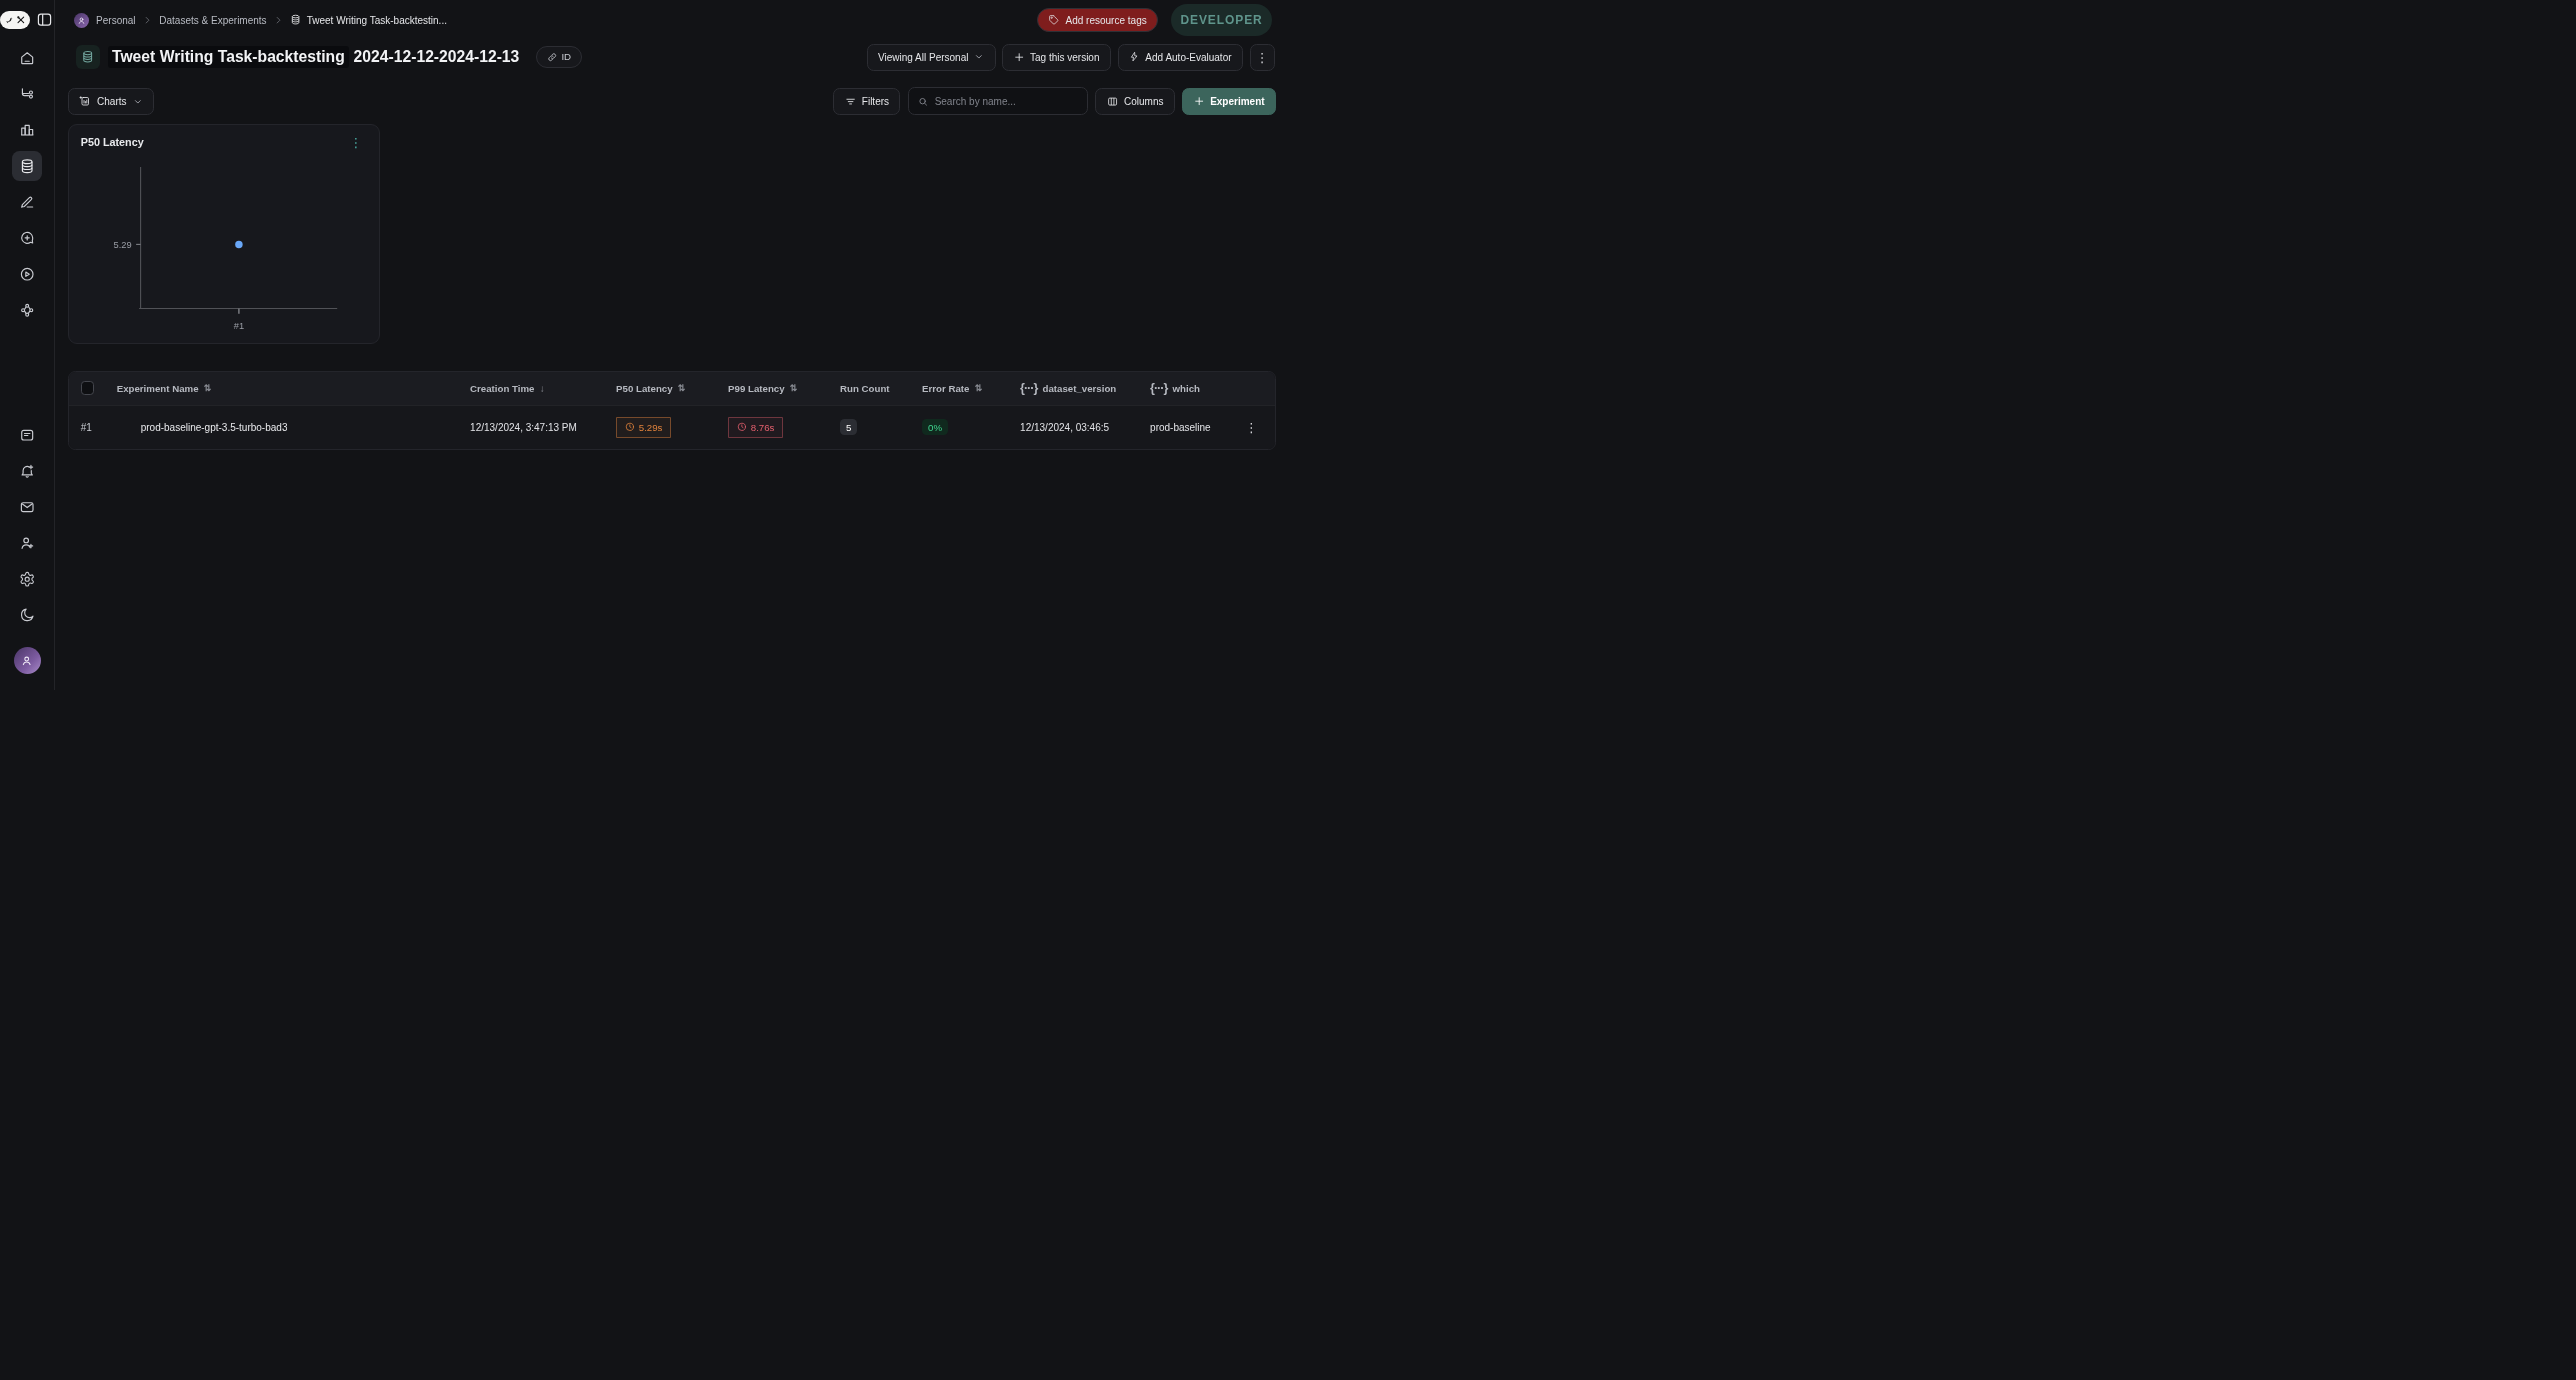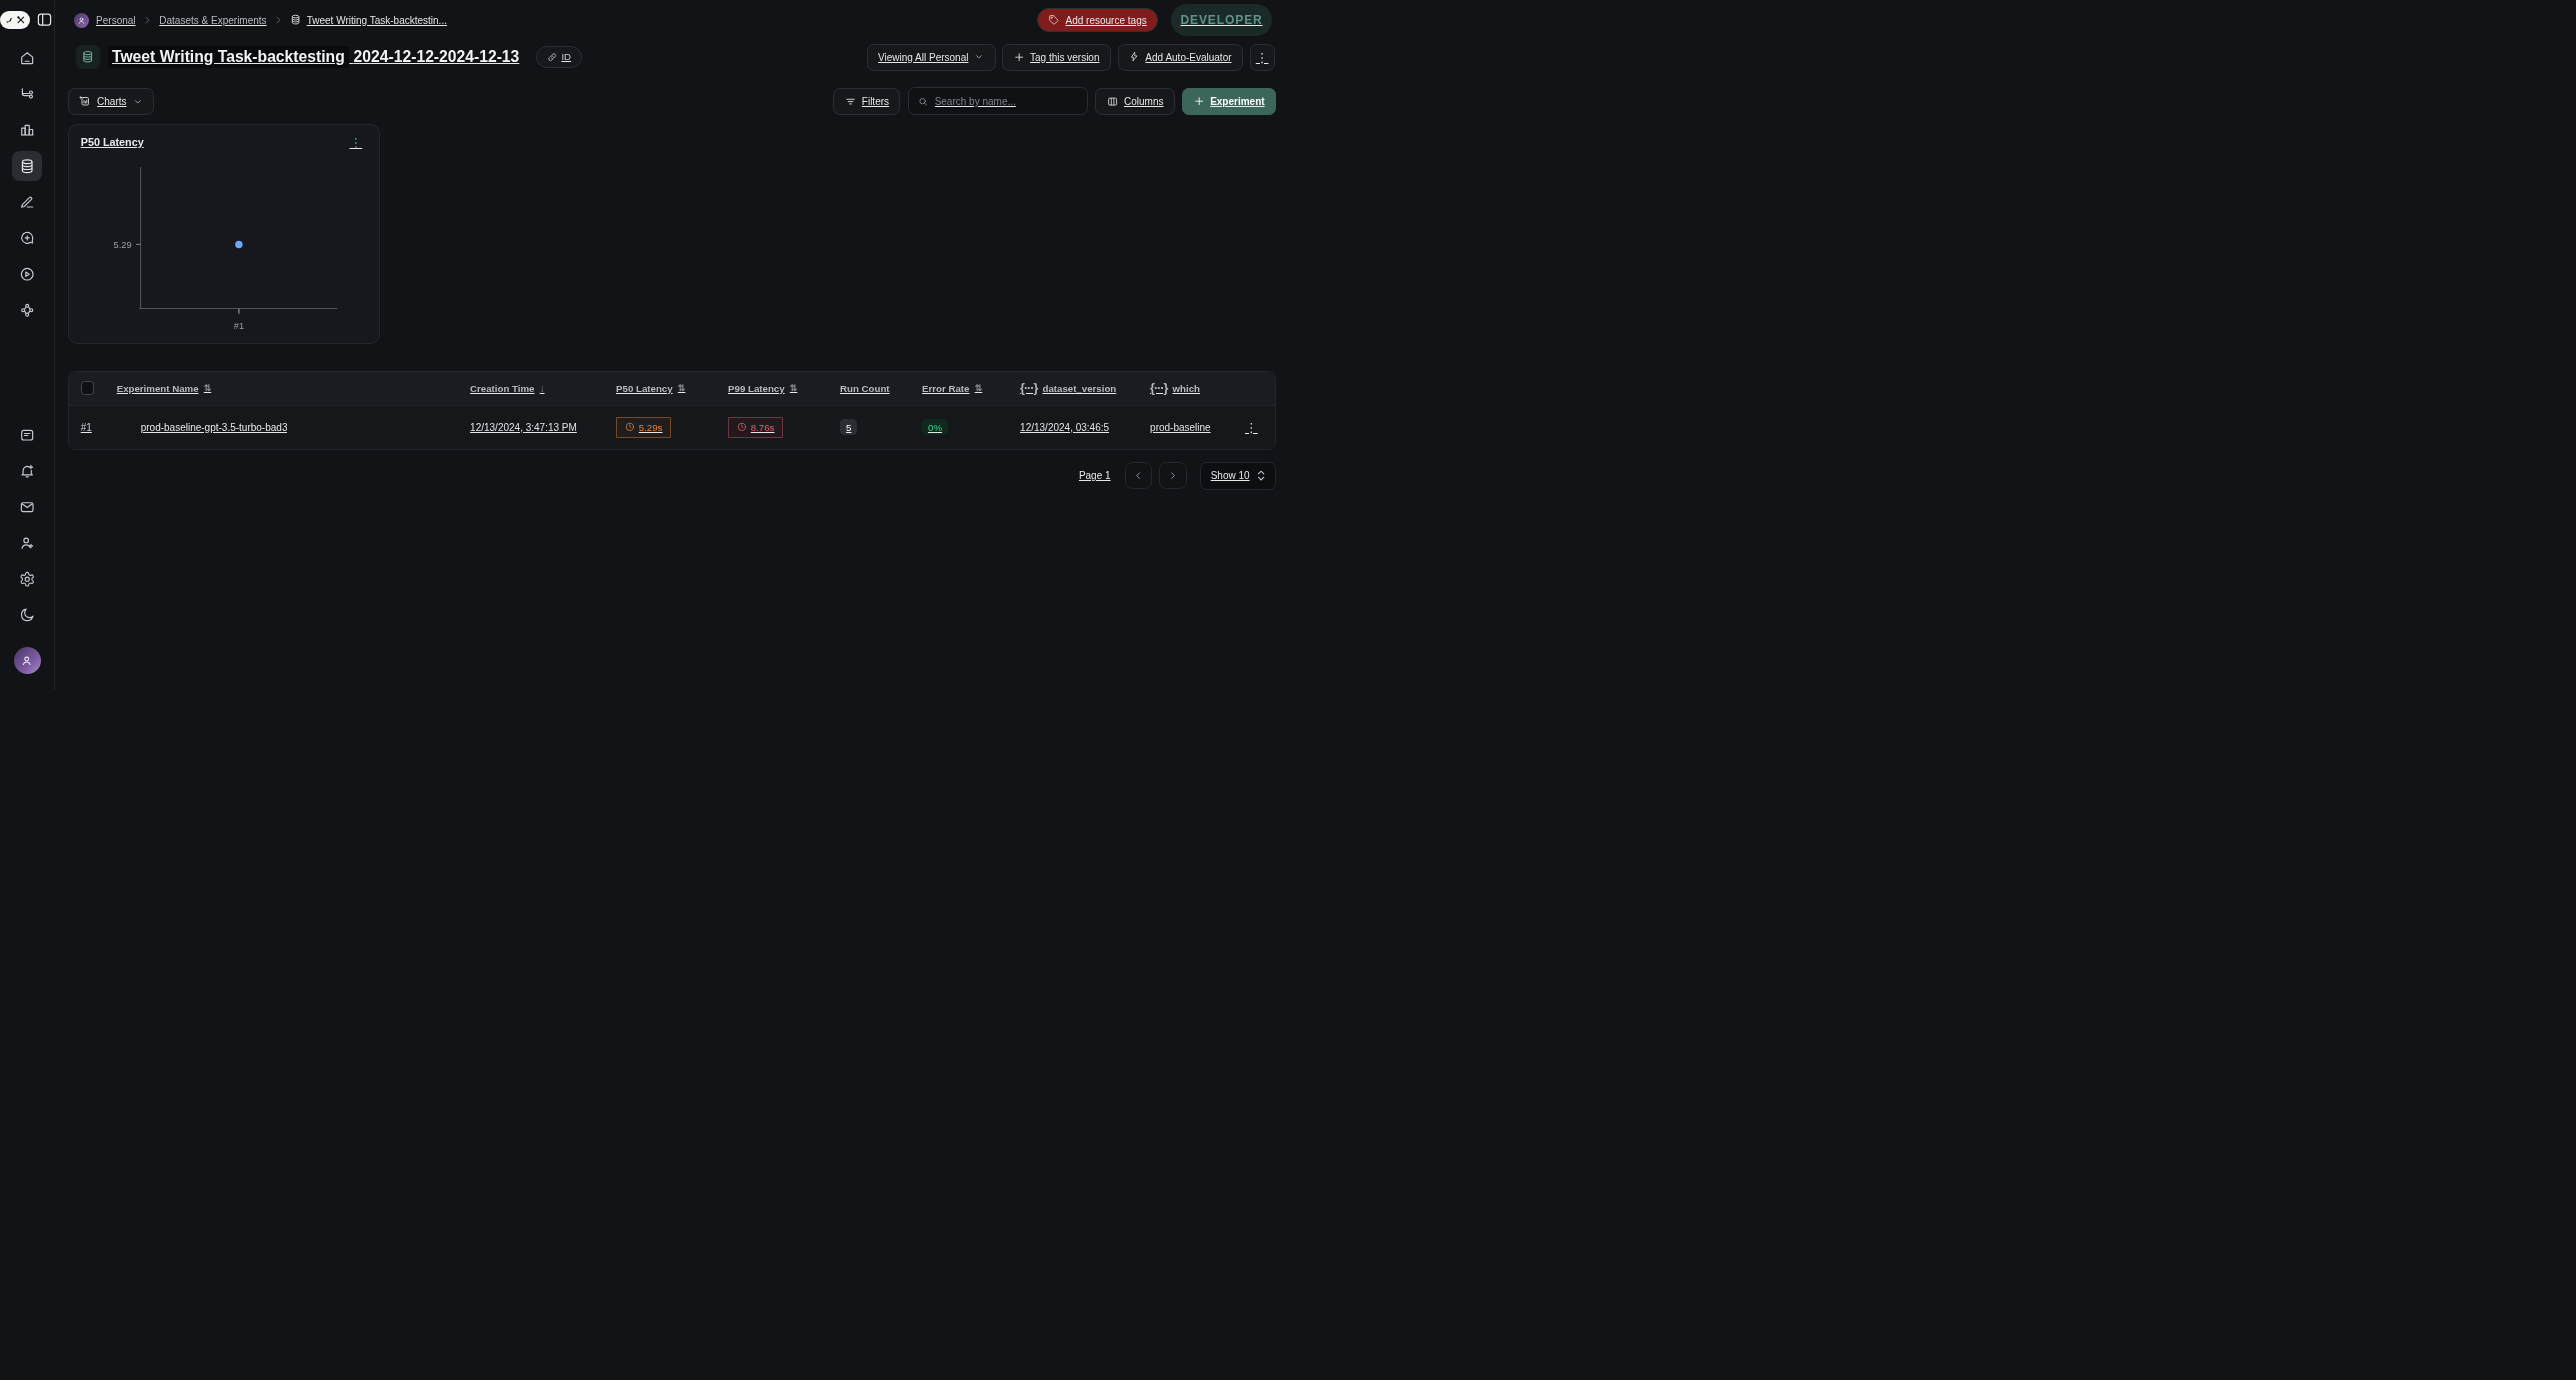--- a/index.html
+++ b/index.html
@@ -16,21 +16,21 @@
   .side-nav { margin-top:13.4px; display:flex; flex-direction:column; gap:6px; }
   .side-btn { width:30px; height:30px; border-radius:7.5px; display:flex; align-items:center;
               justify-content:center; color:#c9cbd1; cursor:pointer; }
   .side-btn.active { background:#2b2d33; color:#e8e9ec; }
   .side-bottom { margin-top:auto; display:flex; flex-direction:column; gap:6px; align-items:center; }
   .avatar-big { width:27px; height:27px; border-radius:50%; margin-top:11.2px; margin-bottom:15.7px;
                 background:linear-gradient(135deg,#4a3566 0%,#7c5ba0 60%,#a98cc9 100%);
                 display:flex; align-items:center; justify-content:center; color:#f2ecf9; cursor:pointer; }
 
   
-  .main { flex:1; display:flex; flex-direction:column; min-width:0;text-decoration:underline; }
+  .main { flex:1; display:flex; flex-direction:column; min-width:0; }
 
   .topbar { height:40px; display:flex; align-items:center; padding:0 16.4px 0 19.4px; }
   .crumb { display:flex; align-items:center; gap:6.7px; font-size:10px; }
   .crumb-avatar { width:15px; height:15px; border-radius:50%;
                   background:linear-gradient(135deg,#4a3566 0%,#8a67ae 100%);
                   display:flex; align-items:center; justify-content:center; color:#f2ecf9; cursor:pointer; }
   .crumb a, .crumb .crumb-link { color:#b9bcc4; text-decoration:none; cursor:pointer; }
   .crumb .crumb-current { color:#e6e7ea; display:flex; align-items:center; gap:5.2px; cursor:pointer; }
   .crumb-sep { color:#6a6c73; display:flex; }
   .topbar-right { margin-left:auto; display:flex; align-items:center; gap:13.4px; }
@@ -470,40 +470,16 @@
           </div>
         <div class="cell">
             <span class="trunc row-date">prod-baseline</span>
           </div>
         <div class="cell" style="padding-left:0">
             <span class="kebab">⋮</span>
           </div>
       </div>
     </div>
 
-    <div class="pager">
-      <span class="pager-label">Page 1</span>
-      <button class="pager-btn">
-        <svg width="11.2" height="11.2" viewBox="0 0 24 24" fill="none" stroke="currentColor" stroke-width="2" stroke-linecap="round">
-            <path d="m14 6-6 6 6 6"></path>
-          </svg>
-      </button>
-      <button class="pager-btn">
-        <svg width="11.2" height="11.2" viewBox="0 0 24 24" fill="none" stroke="currentColor" stroke-width="2" stroke-linecap="round">
-            <path d="m10 6 6 6-6 6"></path>
-          </svg>
-      </button>
-      <div class="show-box">
-        <span>Show 10</span>
-        <span class="stepper">
-          <svg width="8.2" height="5.2" viewBox="0 0 24 14" fill="none" stroke="currentColor" stroke-width="3" stroke-linecap="round">
-              <path d="m4 11 8-8 8 8"></path>
-            </svg>
-          <svg width="8.2" height="5.2" viewBox="0 0 24 14" fill="none" stroke="currentColor" stroke-width="3" stroke-linecap="round" style="margin-top:1.5px">
-              <path d="m4 3 8 8 8-8"></path>
-            </svg>
-        </span>
-      </div>
-    </div>
 
   </div>
 </div>
 
 
 </body></html>

